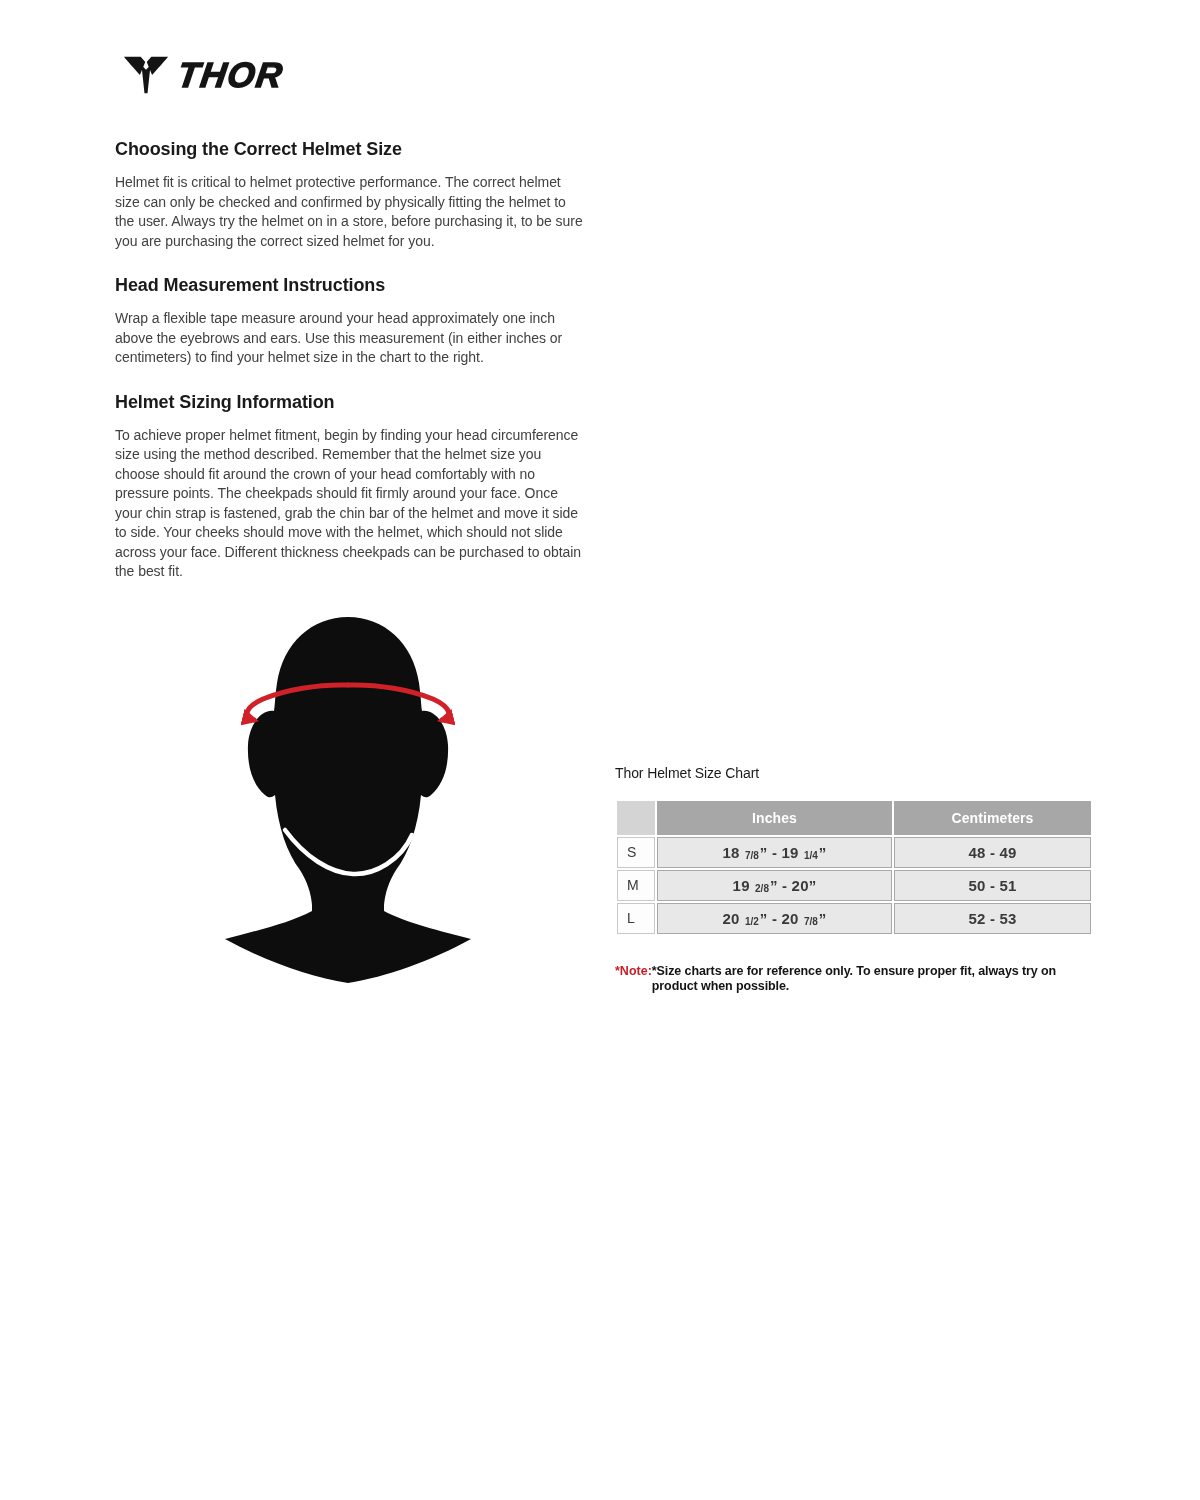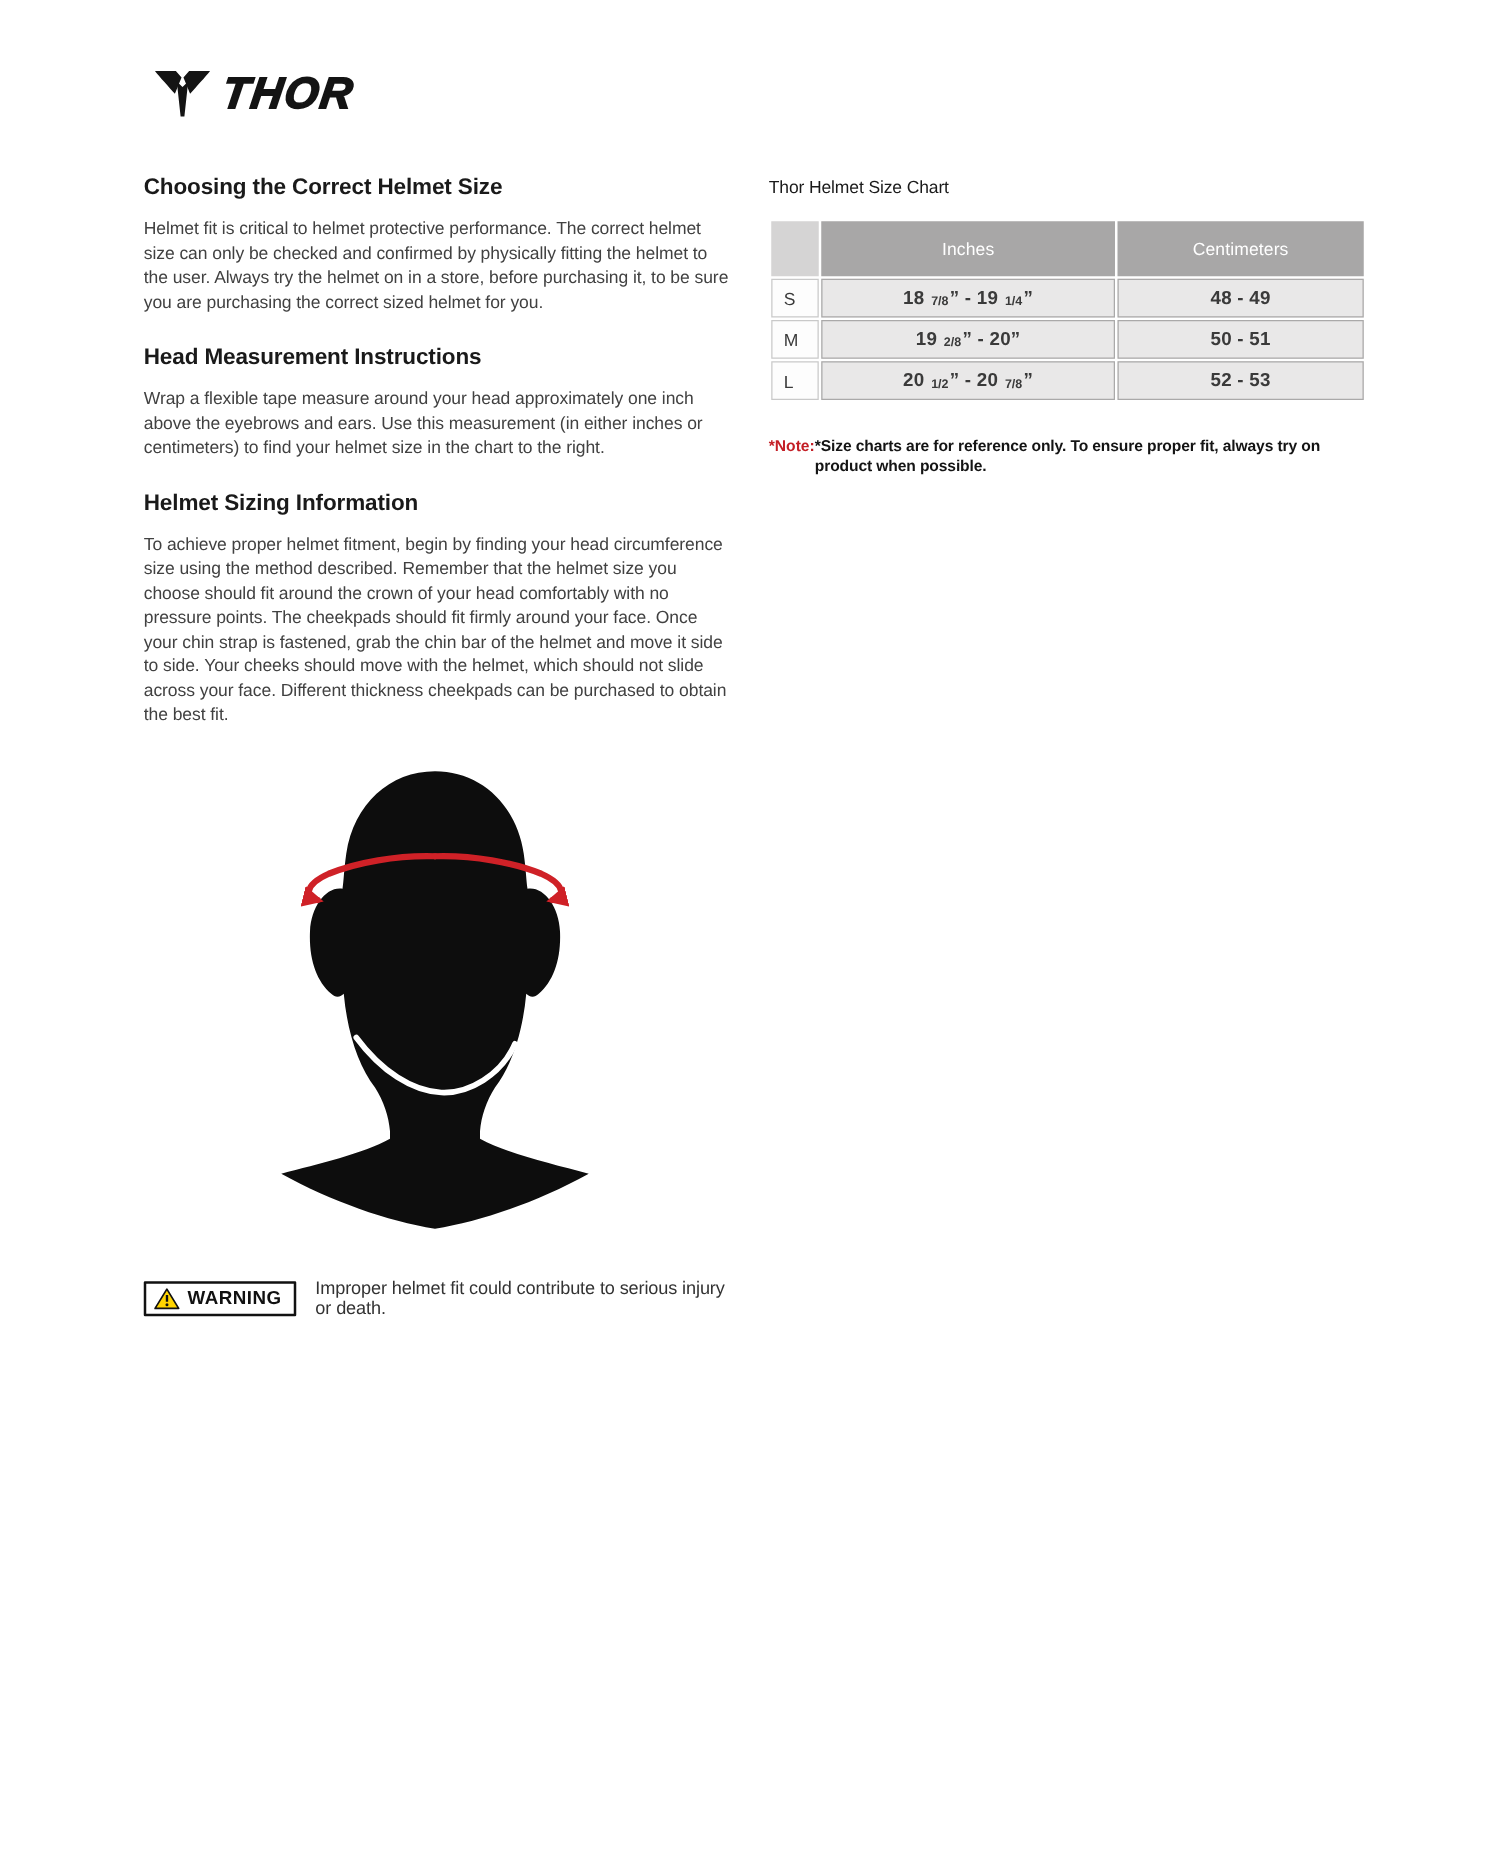--- a/index.html
+++ b/index.html
@@ -12,21 +12,21 @@
   
   .logo { position:absolute; left:123px; top:55px; display:flex; align-items:center; gap:9px; }
   .logo-icon { display:block; }
   .wordmark {
     display:inline-block; font-size:35px; font-weight:bold; font-style:italic;
     letter-spacing:1.5px; color:#141414; transform:skewX(-8deg);
     -webkit-text-stroke:1.4px #141414;
   }
 
   
-  .columns { position:absolute; left:115px; top:138px; display:flex; gap:30px; }
+  .columns { position:absolute; left:115px; top:138px; display:flex; gap:30px;align-items:flex-end; }
   .col { width:470px; }
 
   h2.sec-heading {
     font-size:18px; font-weight:bold; color:#1a1a1a; line-height:22px;
     margin:0 0 13px 0; letter-spacing:-0.1px;
   }
   p.sec-body {
     font-size:14px; line-height:19.5px; color:#414141; letter-spacing:-0.05px;
     margin:0 0 23px 0;
   }
@@ -34,22 +34,22 @@
   
   .chart-title { font-size:14px; font-weight:normal; color:#1a1a1a; line-height:22px; letter-spacing:-0.1px; }
   .chart-subtitle { font-size:15px; color:#3c3c3c; line-height:19px; }
 
   table.size-table {
     margin-top:15px; border-collapse:separate; border-spacing:2px;
     width:474px; table-layout:fixed;
   }
   table.size-table th, table.size-table td { overflow:hidden; }
   .size-table thead th {
-    background:#a8a7a7; color:#ffffff; font-size:14px; font-weight:normal;
-    height:44px; text-align:center; letter-spacing:0.1px;
+    background:#a8a7a7; color:#ffffff; font-size:14px; font-weight:bold;
+    height:34px; text-align:center; letter-spacing:0.1px;
   }
   .size-table thead th.corner { background:#d5d4d4; }
   .size-table td.size-cell {
     background:#fdfdfd; border:1px solid #c9c9c9; font-size:14px; color:#3a3a3a;
     padding-left:9px; text-align:left; height:31px;
   }
   .size-table td.val-cell {
     background:#e9e8e8; border:1px solid #aaa9a9; font-size:15px; color:#3a3a3a;
     text-align:center; height:31px; letter-spacing:0.2px;font-weight:bold;
   }
@@ -141,31 +141,20 @@
             Z"></path>
 
           <path d="M70,225 C 90,252 115,268 138,269 C 160,270 186,255 197,230" fill="none" stroke="#ffffff" stroke-width="4.5" stroke-linecap="round"></path>
 
           <path d="M133,80 C 103,79 70,85 48,94 C 39,98 33,103 32,108 C 32,112 35,114 39,115" fill="none" stroke="#cf2127" stroke-width="5" stroke-linecap="round" marker-end="url(#tape-arrow)"></path>
           <path d="M133,80 C 163,79 196,85 218,94 C 227,98 233,103 234,108 C 234,112 231,114 227,115" fill="none" stroke="#cf2127" stroke-width="5" stroke-linecap="round" marker-end="url(#tape-arrow)"></path>
         </svg>
       </figure>
 
 
-      <div class="warning-row">
-        <div class="warning-box">
-          <svg width="21" height="18" viewBox="0 0 24 21" aria-hidden="true">
-            <path d="M12,1.5 L23,19.5 L1,19.5 Z" fill="#ffd400" stroke="#111111" stroke-width="1.6" stroke-linejoin="round"></path>
-            <rect x="11" y="7" width="2.2" height="6.3" fill="#111111"></rect>
-            <circle cx="12.1" cy="16.1" r="1.4" fill="#111111"></circle>
-          </svg>
-          <span class="warning-label">WARNING</span>
-        </div>
-        <span class="warning-text">Improper helmet fit could contribute to serious injury or death.</span>
-      </div>
 
     </section>
 
     <section class="col col-right">
       <h2 class="chart-title">Thor Helmet Size Chart</h2>
 
       <table class="size-table">
         <colgroup>
           <col style="width:38px">
             <col style="width:235px">

